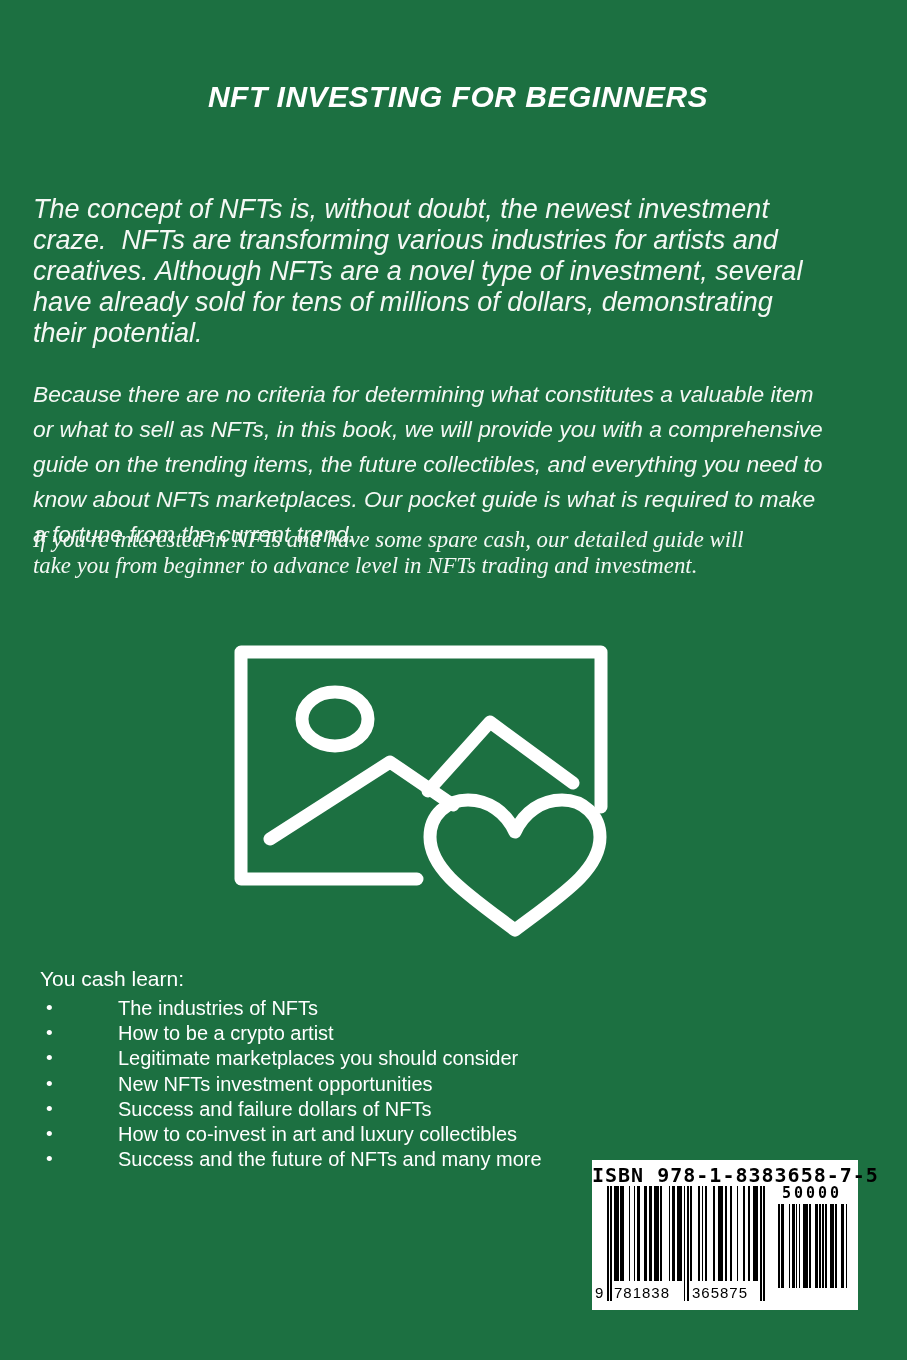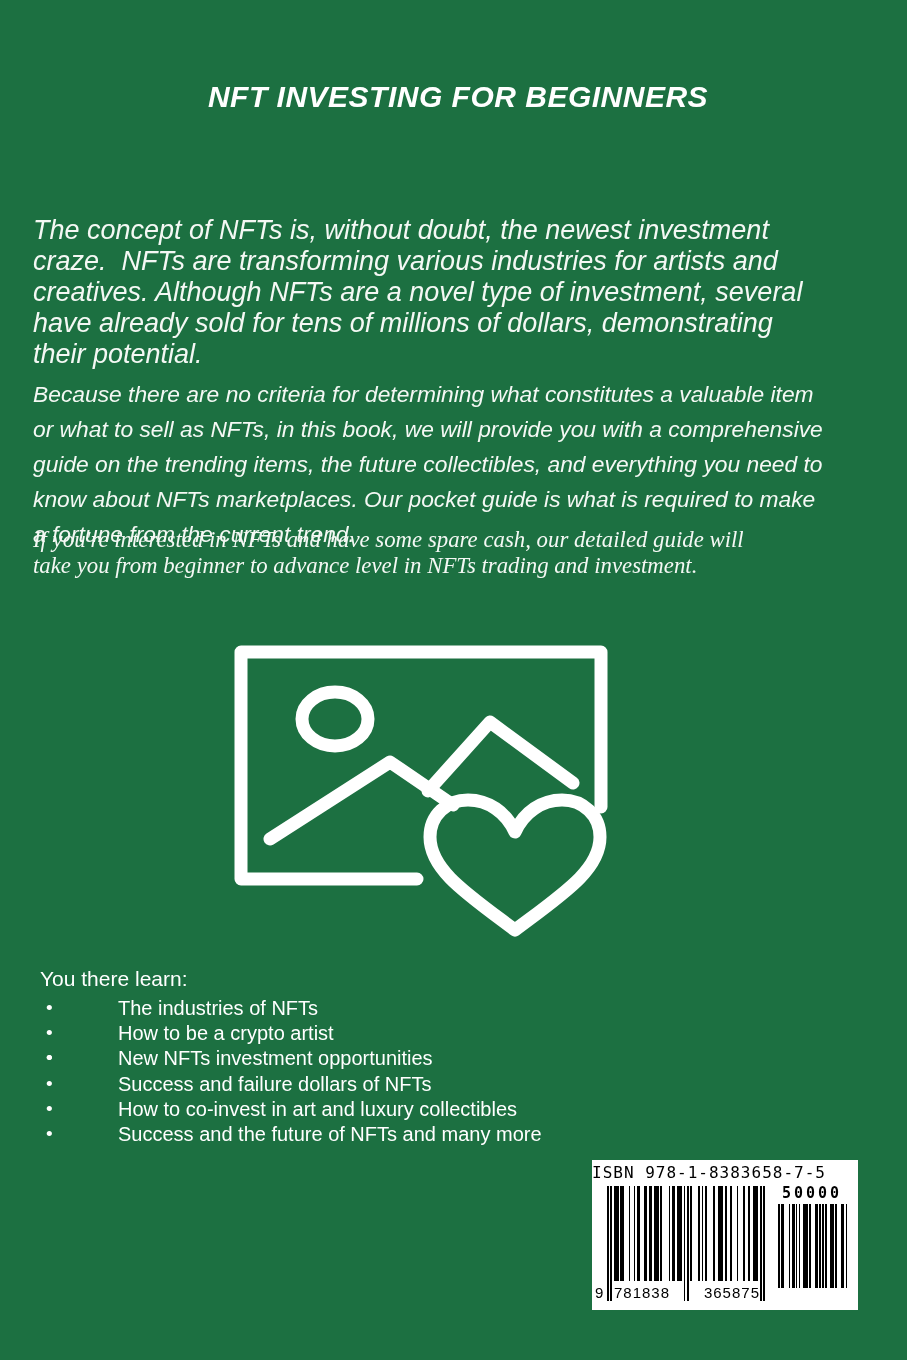--- a/index.html
+++ b/index.html
@@ -11,21 +11,21 @@
   }
   .book-title {
     position:absolute; top:80px; left:0; right:0;
     text-align:center; font-size:30px; font-weight:bold; font-style:italic;
     letter-spacing:0.5px; white-space:pre-wrap;
   }
   .para {
     position:absolute; left:33px; width:860px;
     font-style:italic; white-space:pre-wrap; color:#f4f8f4;
   }
-  .para-1 { top:194px; font-size:27px;   line-height:31px;margin-top:21px; }
+  .para-1 { top:194px; font-size:27px;   line-height:31px; }
   .para-2 { top:377px; font-size:22.8px; line-height:35px; }
   .para-3 { top:527px; font-size:22.8px; line-height:25.5px;font-family:Liberation Serif, serif; }
 
   .picture-icon { position:absolute; left:225px; top:642px; width:385px; height:300px; }
   .picture-icon * { fill:none; stroke:#ffffff; stroke-width:13; stroke-linecap:round; stroke-linejoin:round; }
 
   .learn { position:absolute; left:40px; top:966px; width:700px; }
   .learn-heading { font-size:21px; line-height:26px; }
   .learn-list { list-style:none; margin:4px 0 0 0; padding:0; }
   .learn-list li {
@@ -33,33 +33,33 @@
     font-size:20px; line-height:25.2px;
   }
   .bullet { position:absolute; left:6px; top:-1px; font-size:19px; }
 
   .barcode-box {
     position:absolute; left:592px; top:1160px; width:266px; height:150px;
     background:#ffffff; color:#000000;
   }
   .isbn-label {
     position:absolute; top:3px; left:0; right:0; text-align:left;
-    font-family:"DejaVu Sans Mono", monospace; font-size:16px;
-    letter-spacing:1px; white-space:nowrap; font-weight:normal;
+    font-family:"DejaVu Sans Mono", monospace; font-size:20px;
+    letter-spacing:1px; white-space:nowrap; font-weight:bold;
   }
   .barcode-main { position:absolute; left:15px; top:26px; width:158px; height:115px; }
   .barcode-main svg, .barcode-supp svg { width:100%; height:100%; shape-rendering:crispEdges; }
   .barcode-main svg rect, .barcode-supp svg rect { fill:#000; }
   .ean-digits {
     position:absolute; top:124px; left:0; width:190px; height:22px;
     font-size:15px; font-family:"Liberation Sans", sans-serif;
   }
   .ean-digits .d-lead { position:absolute; left:3px; }
   .ean-digits .d-g1  { position:absolute; left:22px;  width:68px; text-align:left; letter-spacing:1px; }
-  .ean-digits .d-g2  { position:absolute; left:100px; width:68px; text-align:right; letter-spacing:1px; }
+  .ean-digits .d-g2  { position:absolute; left:100px; width:68px; text-align:left; letter-spacing:1px; }
   .supp-wrap { position:absolute; left:185px; top:24px; width:70px; }
   .price-code {
     text-align:center; font-family:"DejaVu Sans Mono", monospace;
     font-size:15px; letter-spacing:3px; white-space:nowrap; font-weight:bold;
   }
   .barcode-supp { width:70px; height:84px; margin-top:2px; }
 </style>
 </head>
 <body style="background: rgb(28, 112, 65);">
 
@@ -82,25 +82,25 @@
 
   <svg class="picture-icon" viewBox="0 0 385 300" xmlns="http://www.w3.org/2000/svg" aria-hidden="true">
     <path d="M 192 237 L 16 237 L 16 10 L 376 10 L 376 165"></path>
     <ellipse cx="110" cy="77" rx="33" ry="27"></ellipse>
     <path d="M 45 197 L 165 120 L 228 163"></path>
     <path d="M 203 149 L 265 80 L 348 141"></path>
     <path d="M 290 288 C 242 252 205 228 205 195 C 205 173 222 158 243 158 C 263 158 281 170 290 190 C 299 170 317 158 337 158 C 358 158 375 173 375 195 C 375 228 338 252 290 288 Z"></path>
   </svg>
 
   <div class="learn">
-    <div class="learn-heading">You there learn:</div>
+    <div class="learn-heading">You cash learn:</div>
     <ul class="learn-list">
       <li><span class="bullet">•</span><span>The industries of NFTs</span></li>
       <li><span class="bullet">•</span><span>How to be a crypto artist</span></li>
-      <li><span class="bullet">•</span></li>
+      <li><span class="bullet">•</span><span>Legitimate marketplaces you should consider</span></li>
       <li><span class="bullet">•</span><span>New NFTs investment opportunities</span></li>
       <li><span class="bullet">•</span><span>Success and failure dollars of NFTs</span></li>
       <li><span class="bullet">•</span><span>How to co-invest in art and luxury collectibles</span></li>
       <li><span class="bullet">•</span><span>Success and the future of NFTs and many more</span></li>
     </ul>
   </div>
 
   <div class="barcode-box" style="background: rgb(255, 255, 255);">
     <div class="isbn-label">ISBN 978-1-8383658-7-5</div>
     <div class="barcode-main">

